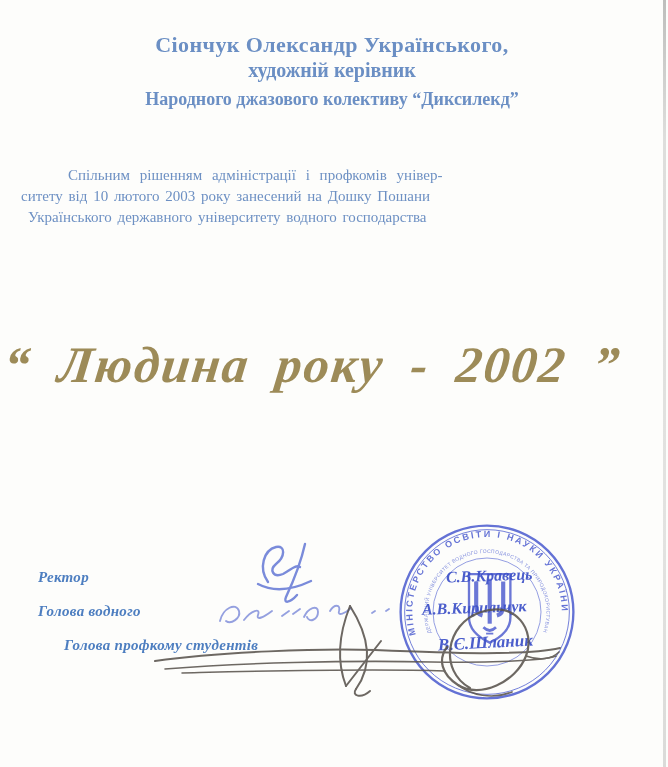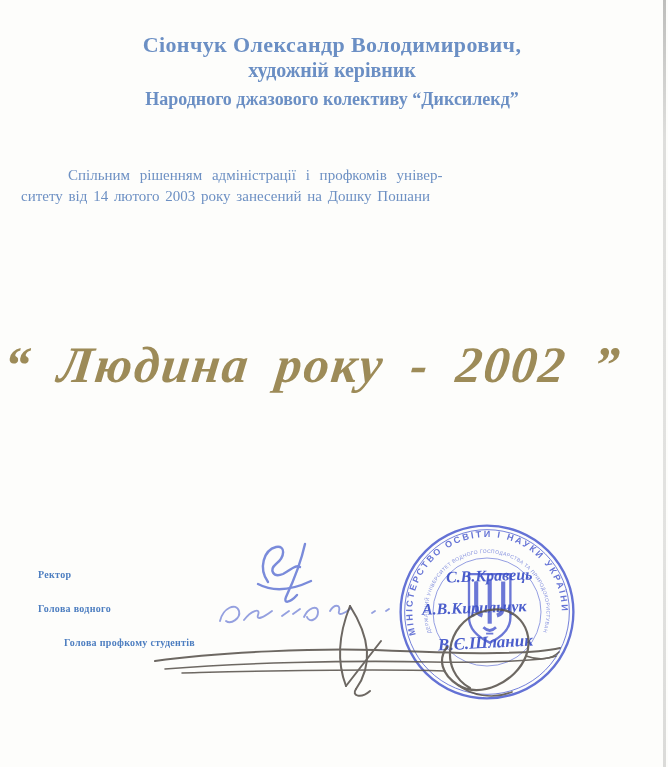--- a/index.html
+++ b/index.html
@@ -29,21 +29,21 @@
     position:absolute;left:4px;top:336px;width:640px;
     font-size:51px;font-style:italic;font-weight:bold;
     letter-spacing:2px;word-spacing:12px;
     color:var(--gold,#9d8b58);
     transform:skewX(-7deg);
     white-space:nowrap;
   }
   
   .role{
     position:absolute;left:38px;
-    font-size:10px;font-weight:bold;
+    font-size:15px;font-weight:bold;font-style:italic;
     color:var(--label_blue,#4d7ec0);letter-spacing:.3px;
   }
   #role-rector{top:569px;}
   #role-union{top:603px;}
   #role-student-union{top:637px;margin-left:26px;}
   
   .seal-name{
     position:absolute;
     font-size:16px;font-weight:bold;font-style:italic;
     color:var(--names_blue,#3c50c8);
@@ -60,27 +60,28 @@
     position:absolute;top:0;right:2px;width:3px;height:767px;
     background:linear-gradient(#aeaeac,#d6d6d4 18%,#dcdcda 70%,#d2d2d0);
     opacity:.8;
   }
 </style>
 </head>
 <body>
 
 <div id="page">
 
-  <div id="recipient-name" class="hdr">Сіончук Олександр Володимирович,</div>
+  <div id="recipient-name" class="hdr">Сіончук Олександр Українського,</div>
   <div id="recipient-title" class="hdr">художній керівник</div>
   <div id="recipient-org" class="hdr">Народного джазового колективу “Диксилекд”</div>
 
   <div id="body-par">
     <div class="l0">Спільним  рішенням  адміністрації  і профкомів  універ-</div>
-    <div class="l1">ситету від 14 лютого 2003 року  занесений на Дошку Пошани</div>
+    <div class="l1">ситету від 10 лютого 2003 року  занесений на Дошку Пошани</div>
+    <div class="l2">Українського державного університету водного господарства</div>
   </div>
 
   <div id="award-title">“ Людина року - 2002 ”</div>
 
   <div id="role-rector" class="role">Ректор</div>
   <div id="role-union" class="role">Голова водного</div>
   <div id="role-student-union" class="role">Голова профкому студентів</div>
 
   <svg id="seal-svg" width="180" height="180" viewBox="0 0 200 200">
     <g stroke="#4f5fd0" fill="none">

